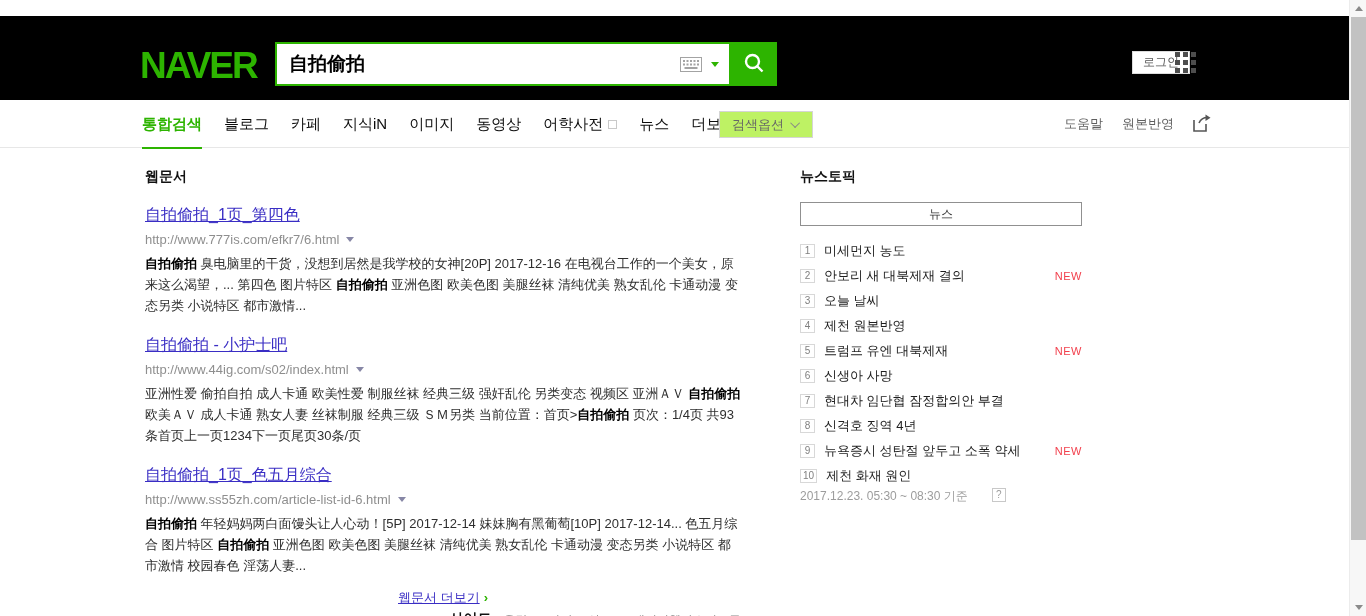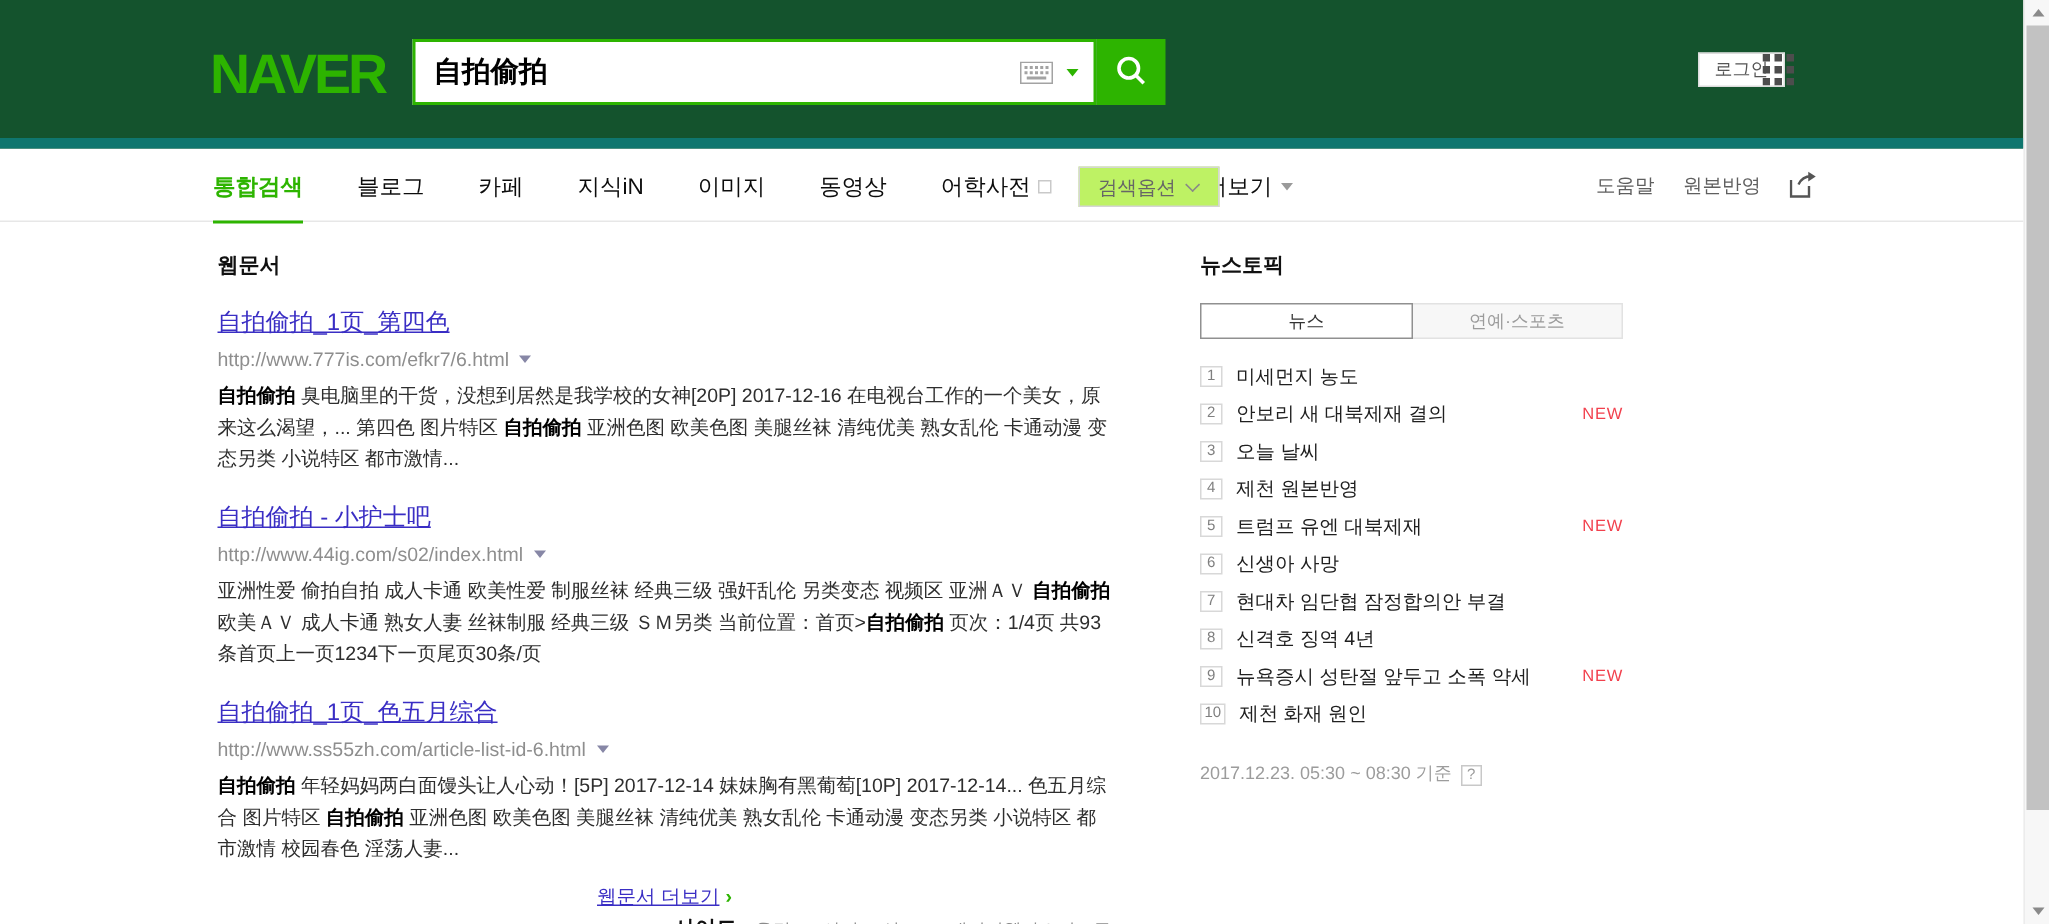--- a/index.html
+++ b/index.html
@@ -4,34 +4,34 @@
 <style>
   * { box-sizing: border-box; margin: 0; padding: 0; }
   html,body { width:1366px; height:616px; }
   body {
     position: relative; overflow: hidden; background: #fff;
     font-family: "Liberation Sans", "DejaVu Sans", sans-serif; color:#222;
   }
   a { text-decoration: none; color: inherit; cursor: pointer; }
 
   
-  .header { position:absolute; left:0; top:0; width:1349px; height:99px; background:#14532d; border-bottom:7px solid #0f766e; }
+  .header { position:absolute; left:0; top:16px; width:1349px; height:99px; background:#000000; border-bottom:4px solid #0f766e; }
   .logo { position:absolute; left:140px; top:29px; font-size:37px; font-weight:bold; color:#2db400; letter-spacing:-2px; cursor:pointer; }
   .searchbox { position:absolute; left:275px; top:26px; height:44px; display:flex; }
   .sinput { width:456px; height:44px; border:2px solid #2db400; background:#fff; display:flex; align-items:center; padding:0 10px 0 12px; }
   .query { flex:1; border:0; outline:none; font-size:19px; font-weight:bold; color:#000; font-family:inherit; background:transparent; }
   .kb-icon { display:inline-flex; margin-right:9px; cursor:pointer; }
   .kb-caret { width:0; height:0; border-left:4px solid transparent; border-right:4px solid transparent; border-top:5px solid #2db400; cursor:pointer; }
   .search-btn { width:46px; height:44px; border:0; background:#2db400; display:flex; align-items:center; justify-content:center; cursor:pointer; }
   .login-btn { position:absolute; left:1113px; top:35px; height:23px; padding:0 10px; background:#fff; border:1px solid #dcdcdc; font-size:12px; color:#555; cursor:pointer; font-family:inherit;margin-left:19px; }
   .apps { position:absolute; left:1175px; top:36px; cursor:pointer; }
 
   
   .nav { position:absolute; left:0; top:100px; width:1349px; height:48px; border-bottom:1px solid #e7e7e7; background:#fff; }
-  .tabs { position:absolute; left:142px; top:0; height:48px; display:flex; align-items:stretch;gap:14px; }
+  .tabs { position:absolute; left:142px; top:0; height:48px; display:flex; align-items:stretch; }
   .tab { position:relative; display:flex; align-items:center; margin-right:22px; font-size:15px; color:#0c0c0c; }
   .tab.active { color:#2db400; font-weight:bold; }
   .tab.active::after { content:""; position:absolute; left:0; right:0; bottom:-1px; height:2px; background:#2db400; }
   .dict-icon { display:inline-block; width:9px; height:9px; border:1px solid #c9c9c9; margin-left:5px; }
   .tri-down { display:inline-block; width:0; height:0; border-left:4px solid transparent; border-right:4px solid transparent; border-top:5px solid #9a9a9a; margin-left:6px; }
   .search-option { position:absolute; left:719px; top:11px; height:27px; padding:0 12px; background:#bef264; border:1px solid #d5d5d5; font-size:13px; color:#666; display:flex; align-items:center; gap:9px; cursor:pointer; font-family:inherit; }
   .chev { display:inline-block; width:7px; height:7px; border-left:1px solid #888; border-bottom:1px solid #888; transform:rotate(-45deg) translateY(-2px); }
   .nav-right { position:absolute; left:1064px; top:0; height:48px; display:flex; align-items:center; gap:19px; font-size:13px; color:#5f5f5f; }
 
   
@@ -56,21 +56,21 @@
   .newstopic { position:absolute; left:800px; top:168px; width:282px; }
   .ntabs { margin-top:16px; display:flex; height:24px; }
   .ntab { flex:1; font-size:12px; display:flex; align-items:center; justify-content:center; cursor:pointer; font-family:inherit; }
   .ntab.active { background:#fff; border:1px solid #909090; color:#333; }
   .ntab.inactive { background:#f7f7f7; border:1px solid #e2e2e2; border-left:0; color:#9b9b9b; }
   .nlist { list-style:none; margin-top:12px; }
   .nitem { display:flex; align-items:center; height:25px; }
   .rank { min-width:15px; height:14px; padding:0 2px; border:1px solid #d8d8d8; background:#fff; color:#7f7f7f; font-size:10px; line-height:12px; text-align:center; margin-right:9px; }
   .nlabel { font-size:13px; color:#202020; }
   .new-badge { margin-left:auto; font-size:11px; color:#f2404d; font-style:normal; letter-spacing:.5px; }
-  .nfoot { margin-top:19px; display:flex; align-items:flex-end; gap:6px; font-size:12px; color:#9c9c9c; }
+  .nfoot { display:flex; align-items:flex-start; gap:24px; font-size:12px; color:#9c9c9c; }
   .qbox { width:14px; height:14px; border:1px solid #c8c8c8; font-size:10px; line-height:12px; text-align:center; color:#9c9c9c; cursor:pointer; }
 
   
   .vscrollbar { position:absolute; right:0; top:0; width:17px; height:616px; background:#f7f7f7; border-left:1px solid #ececec; }
   .sb-btn { position:absolute; left:0; width:17px; height:17px; display:flex; align-items:center; justify-content:center; cursor:pointer; }
   .sb-up { top:0; } .sb-down { bottom:0; }
   .sb-tri-up { width:0; height:0; border-left:4px solid transparent; border-right:4px solid transparent; border-bottom:5px solid #8a8a8a; }
   .sb-tri-down { width:0; height:0; border-left:4px solid transparent; border-right:4px solid transparent; border-top:5px solid #8a8a8a; }
   .sb-thumb { position:absolute; left:1px; top:17px; width:15px; height:523px; background:#c2c2c2; cursor:pointer; }
 </style>
@@ -221,21 +221,20 @@
     <a>사이트 신고</a>
     <span class="sep">|</span>
     <a>네이버웹마스터도구</a>
   </div>
 </div>
 
 <div class="newstopic">
   <h2 class="sec-title">뉴스토픽</h2>
   <div class="ntabs">
     <button class="ntab active">뉴스</button>
-    <button class="ntab inactive">연예·스포츠</button>
   </div>
   <ol class="nlist">
     <li class="nitem">
         <span class="rank">1</span>
         <a class="nlabel">미세먼지 농도</a>
       </li>
     <li class="nitem">
         <span class="rank">2</span>
         <a class="nlabel">안보리 새 대북제재 결의</a>
         <em class="new-badge">NEW</em>

